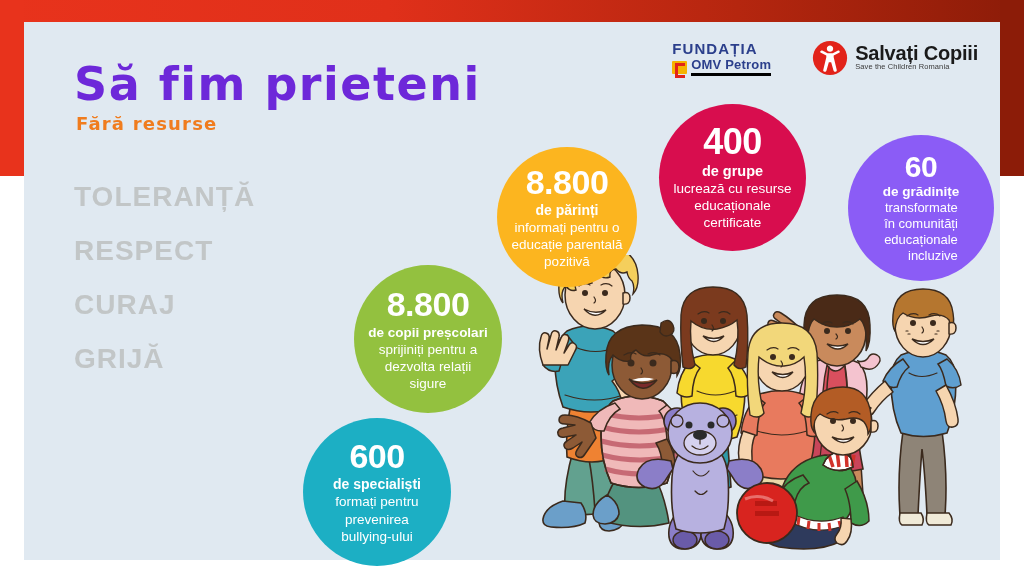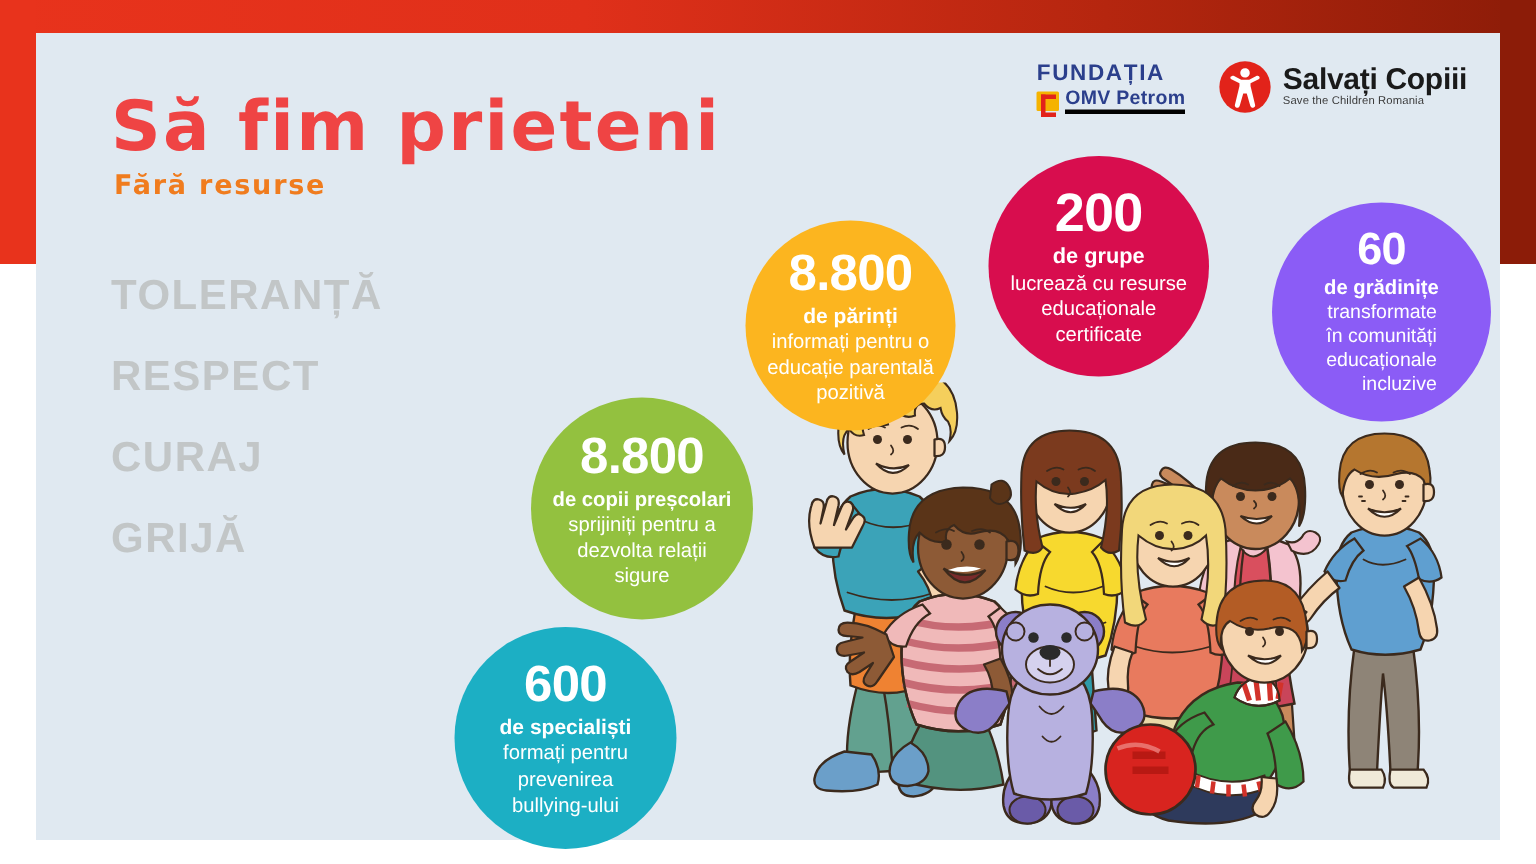--- a/index.html
+++ b/index.html
@@ -29,42 +29,42 @@
   
   .panel {
     position:absolute; left:24px; top:22px; width:976px; height:538px;
     background:#e0e9f1;
   }
 
   
   .title {
     position:absolute; left:74px; top:58px;
     font-size:46px; line-height:52px; font-weight:bold;
-    color:#ef4444; letter-spacing:1.5px;
+    color:#6d28d9; letter-spacing:1.5px;
     font-family:"DejaVu Sans", sans-serif;
     white-space:nowrap;
   }
   .subtitle {
     position:absolute; left:76px; top:113px;
     font-size:18px; line-height:22px; font-weight:bold;
     color:#f07c1e; letter-spacing:1.2px;
     font-family:"DejaVu Sans", sans-serif;
     white-space:nowrap;
   }
 
   
   .keywords { position:absolute; left:74px; top:170px; width:300px; }
   .keyword {
     font-size:28px; line-height:54px; font-weight:bold;
     color:#c2c6c7; letter-spacing:1px;
     white-space:nowrap;
   }
 
   
-  .logos { position:absolute; right:46px; top:40px; display:flex; align-items:center; gap:22px; }
+  .logos { position:absolute; right:46px; top:40px; display:flex; align-items:center; gap:41px; }
 
   .logo-omv { display:flex; flex-direction:column; align-items:flex-start; }
   .omv-top {
     font-size:15px; font-weight:bold; color:#2b3f8c; letter-spacing:1.1px;
     line-height:17px;
   }
   .omv-row { display:flex; align-items:center; gap:4px; margin-top:1px; }
   .omv-mark {
     width:15px; height:13px; background:#f5b301; position:relative;
     border-radius:1px;
@@ -453,21 +453,21 @@
     <div class="num">8.800</div>
     <div class="l1">de părinți</div>
     <div class="rest">
       <div>informați pentru o</div>
       <div>educație parentală</div>
       <div>pozitivă</div>
     </div>
   </div>
 
   <div class="bubble" id="bubble-grupe">
-    <div class="num">200</div>
+    <div class="num">400</div>
     <div class="l1">de grupe</div>
     <div class="rest">
       <div>lucrează cu resurse</div>
       <div>educaționale</div>
       <div>certificate</div>
     </div>
   </div>
 
   <div class="bubble" id="bubble-gradinite">
     <div class="num">60</div>

